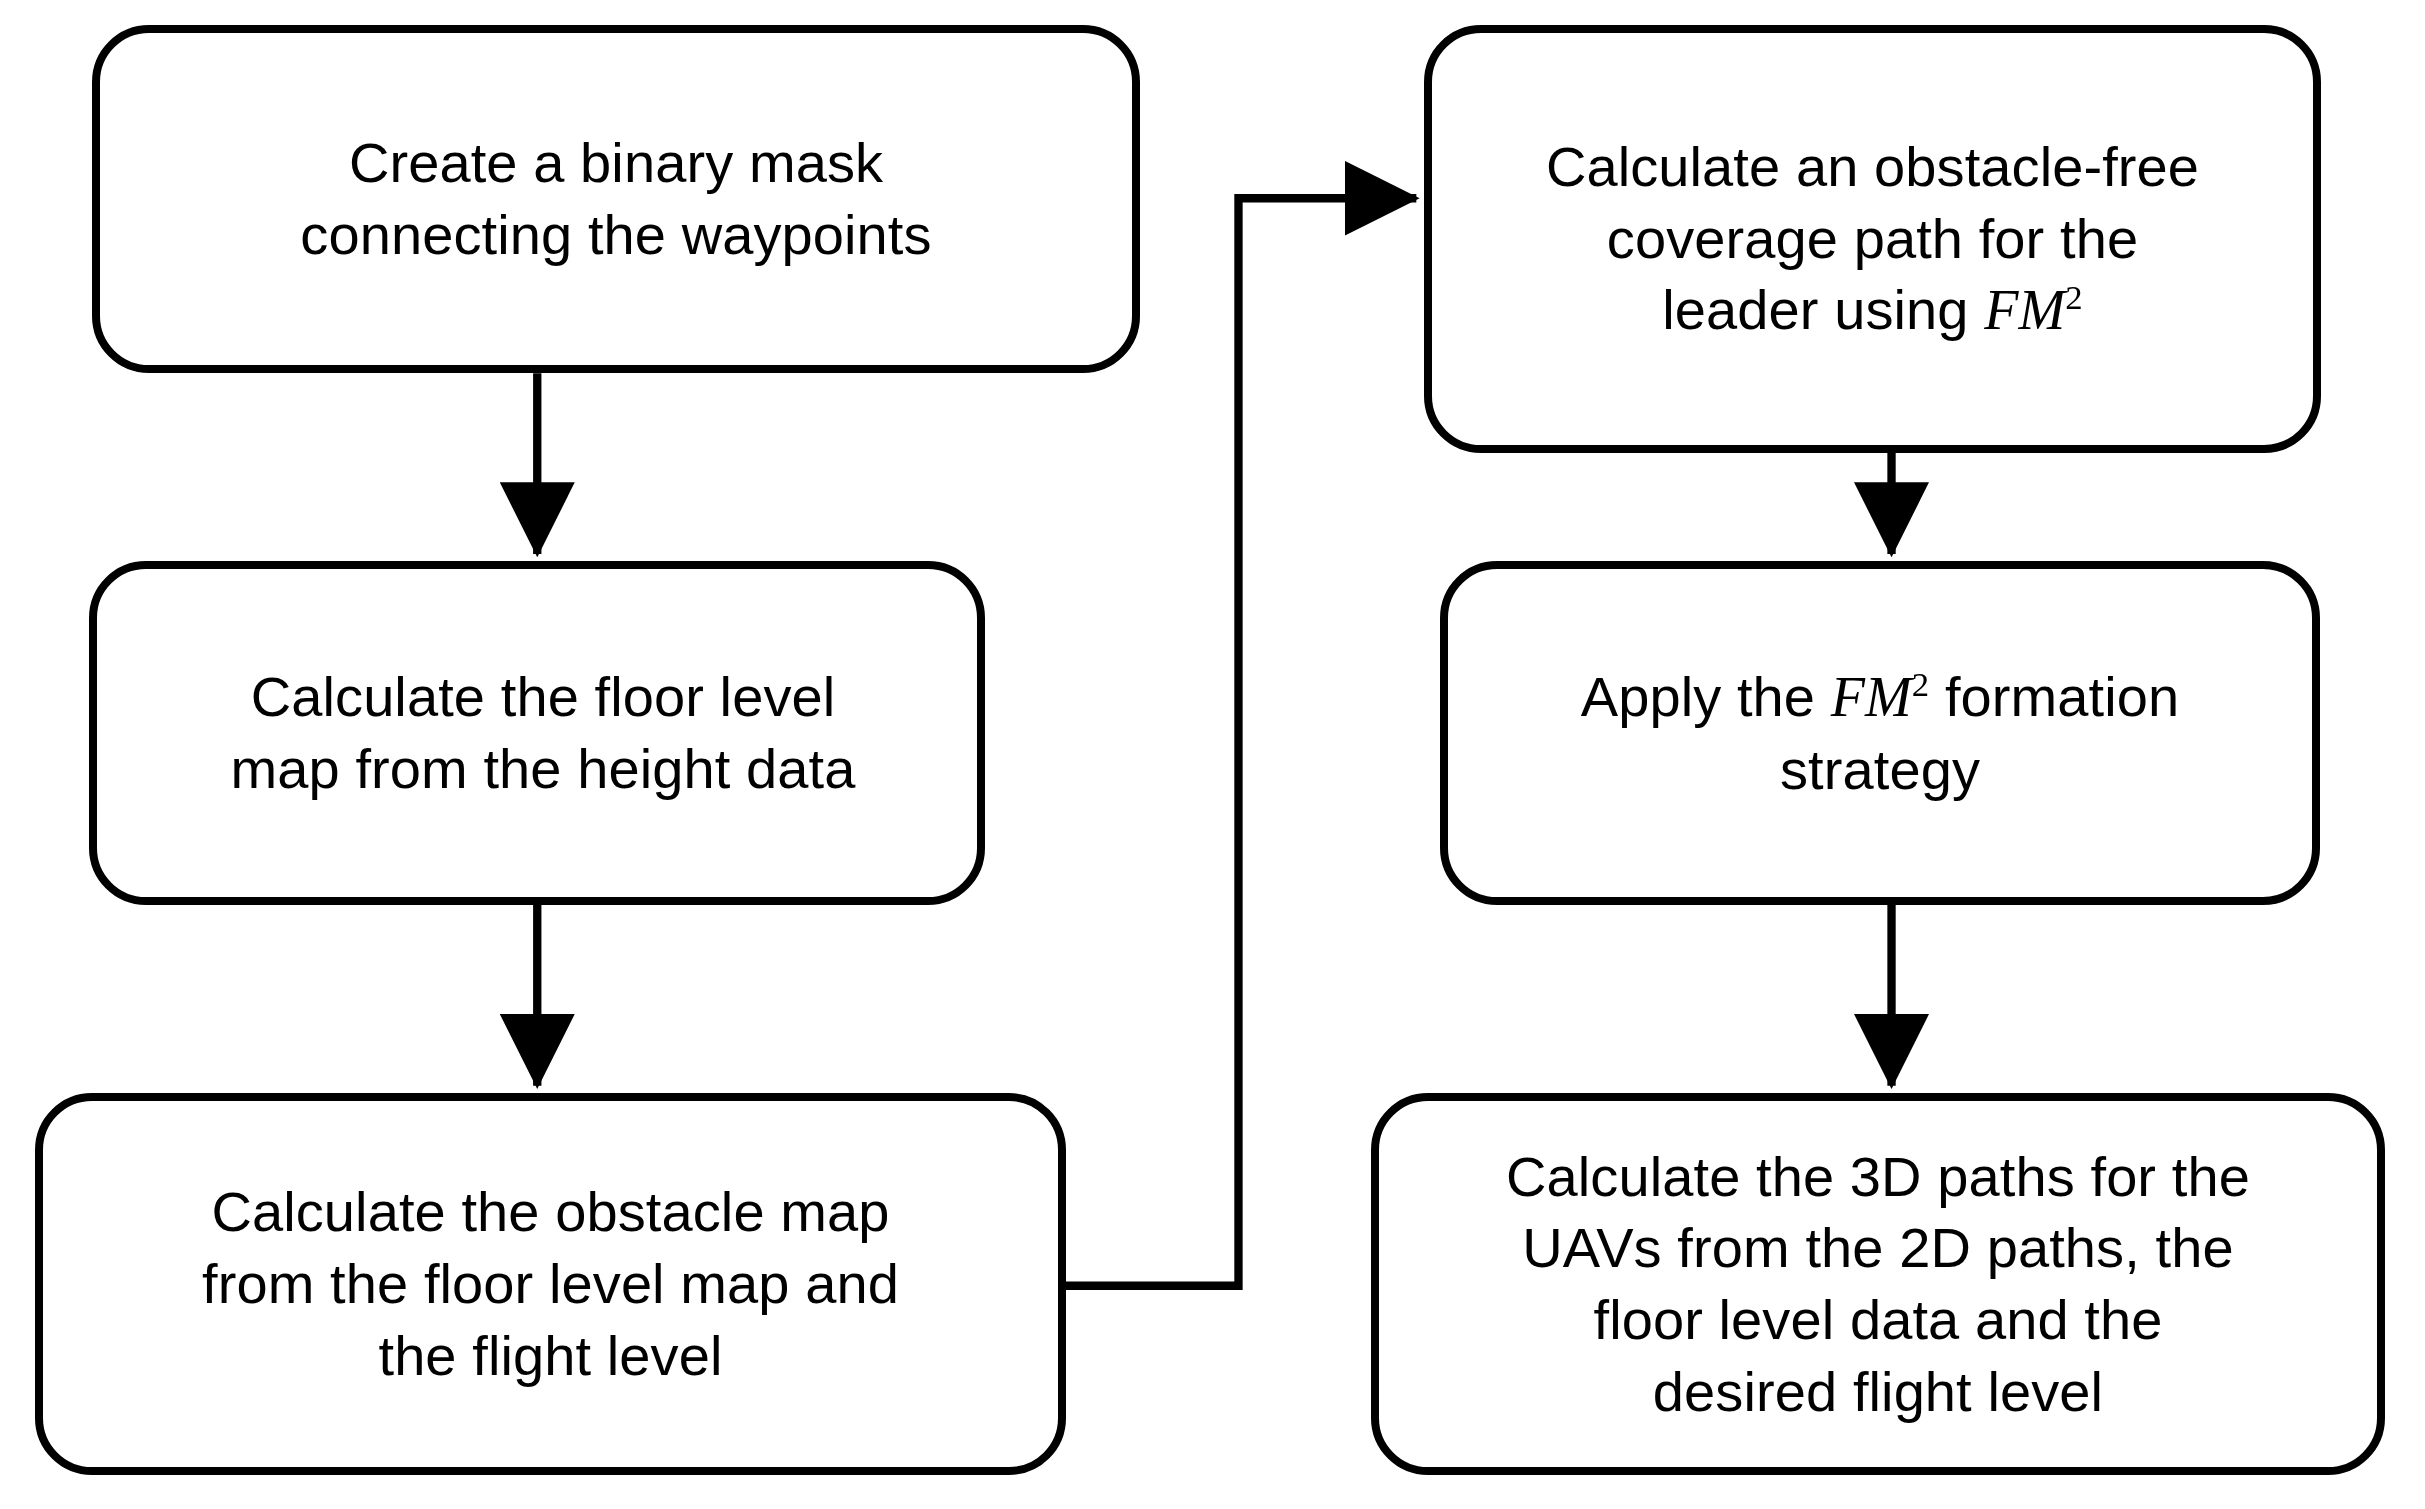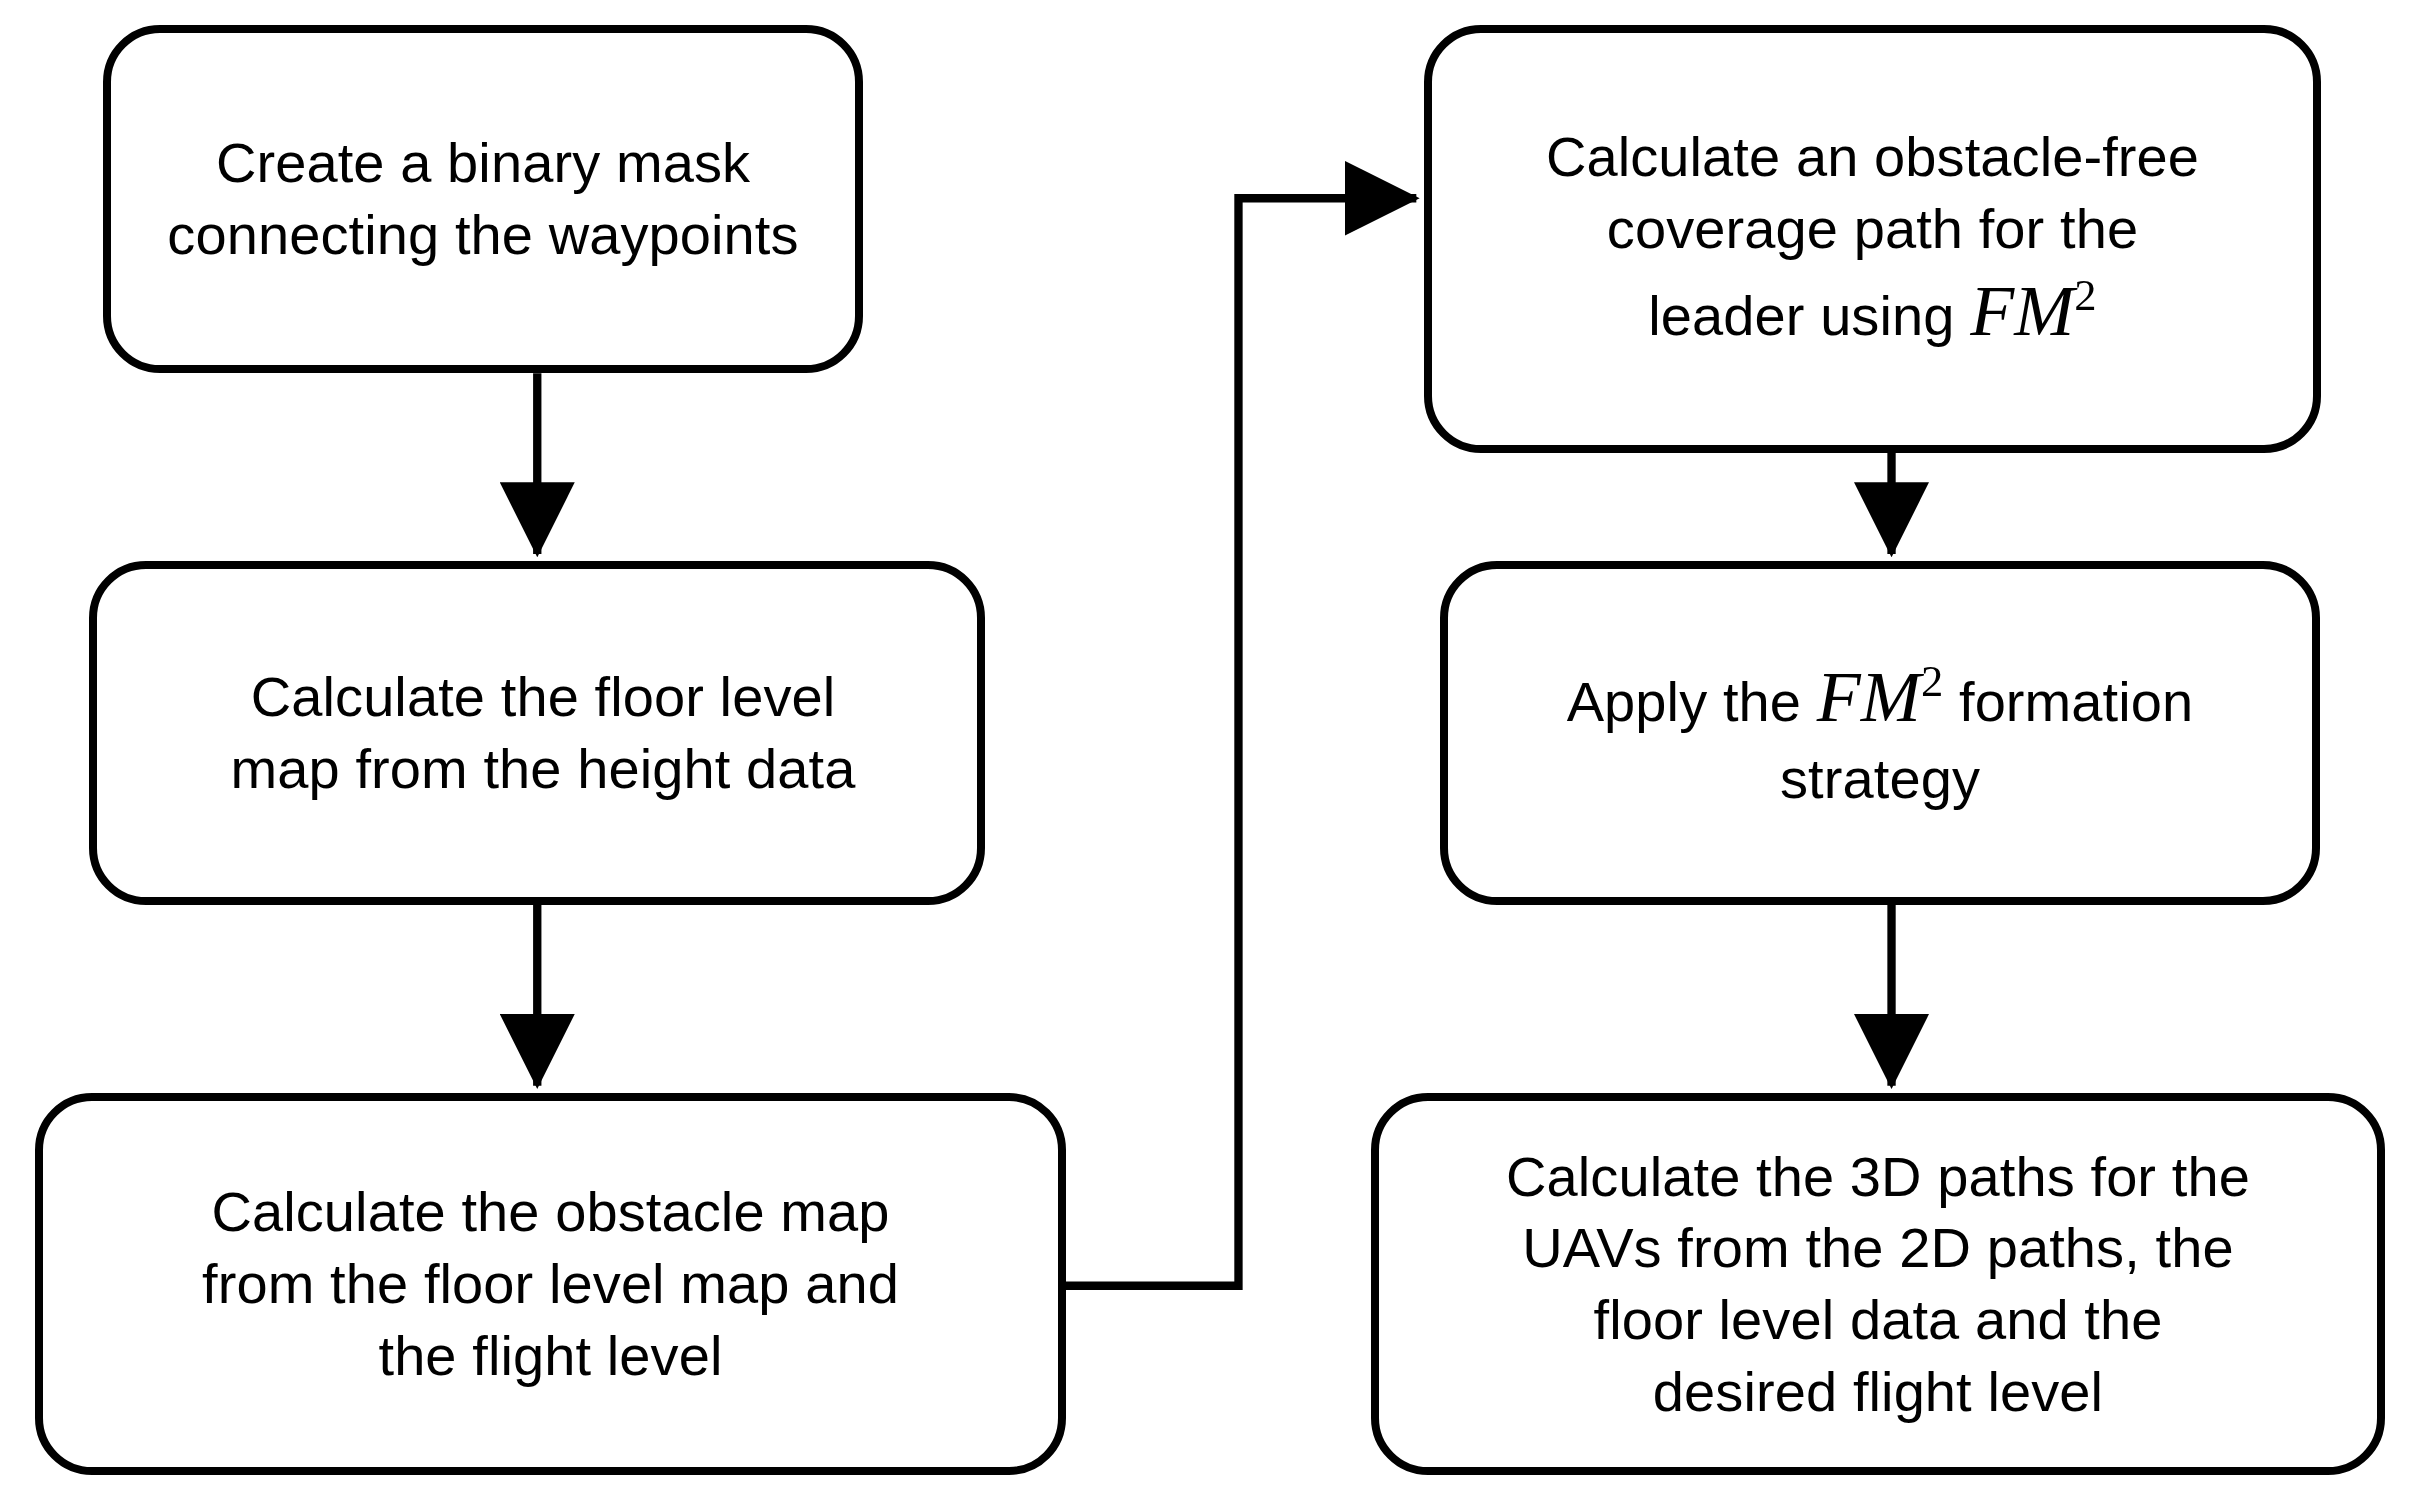--- a/index.html
+++ b/index.html
@@ -29,32 +29,32 @@
   }
   .node-label {
     display: block;
     font-size: 56px;
     line-height: 1.28;
     padding: 0 31.5px;
     white-space: pre-line;
     letter-spacing: 0.1px;
   }
   
-  #node-binary-mask   { left: 103px;  top: 25px;   width: 760px;  height: 348px; }
+  #node-binary-mask   { left: 92px;  top: 25px;   width: 1048px;  height: 348px; }
   #node-floor-level   { left: 89px;  top: 561px;  width: 896px;  height: 344px; padding-left: 12px; }
   #node-obstacle-map  { left: 35px;  top: 1093px; width: 1031px; height: 382px; }
   #node-coverage-path { left: 1424px; top: 25px;   width: 897px;  height: 428px; }
   #node-formation     { left: 1440px; top: 561px;  width: 880px;  height: 344px; text-align: center; }
   #node-3d-paths      { left: 1371px; top: 1093px; width: 1014px; height: 382px; }
 
   
   .mathtok {
     font-family: "Liberation Serif", serif;
     font-style: italic;
-    font-size: 72px;
+    font-size: 56px;
   }
   .mathtok sup {
     font-size: 0.62em;
     font-style: normal;
     vertical-align: super;
     line-height: 0;
   }
 
   
   #connectors {

